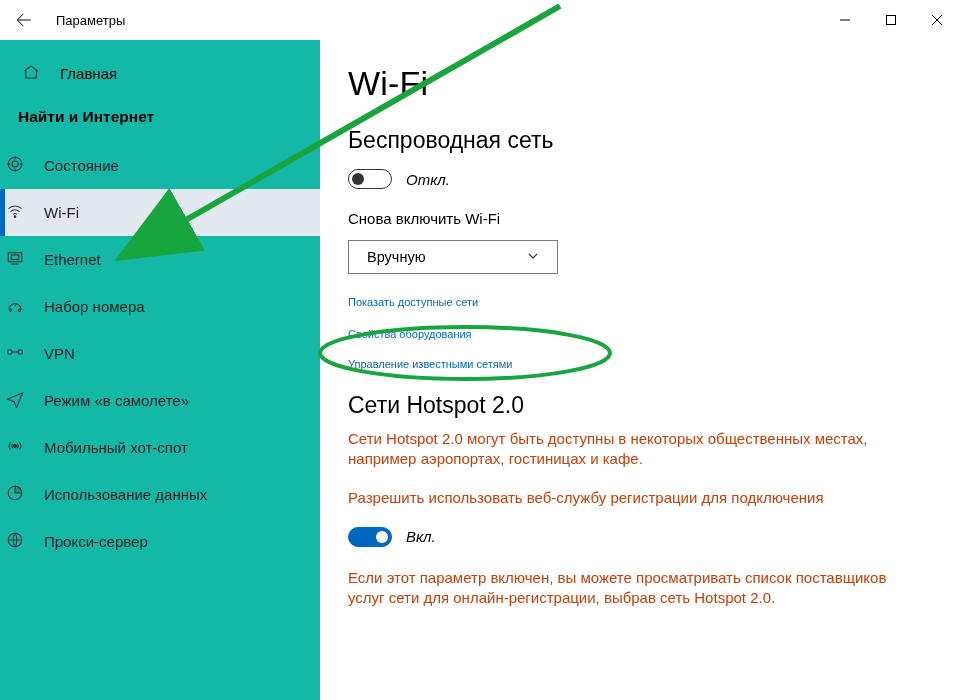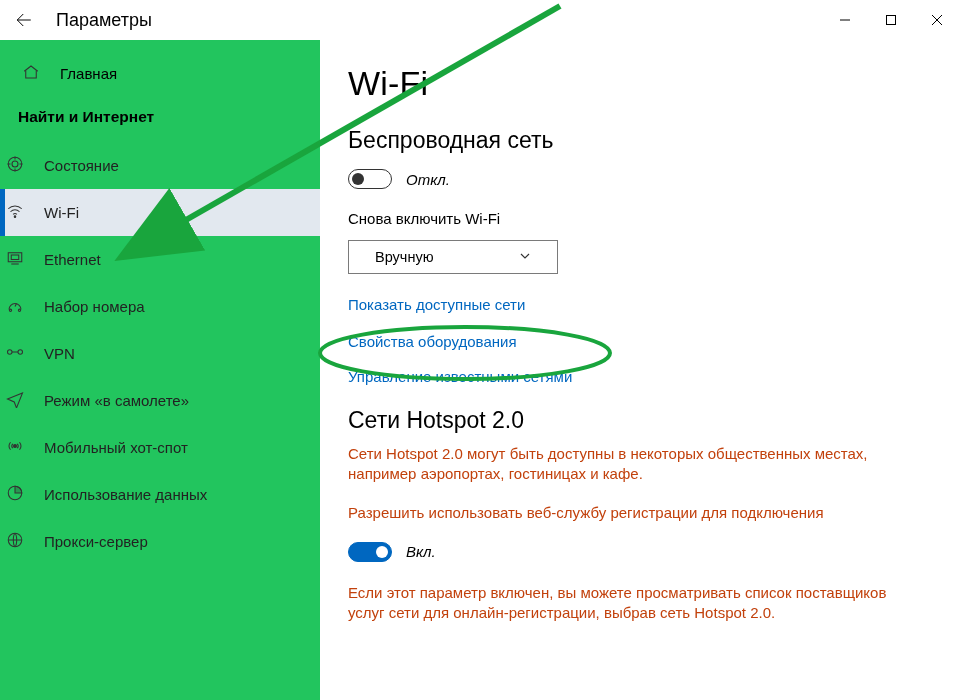--- a/index.html
+++ b/index.html
@@ -13,33 +13,33 @@
 
   
   .titlebar {
     position: absolute; left: 0; top: 0; width: 960px; height: 40px;
     display: flex; align-items: center;
   }
   .titlebar .back {
     width: 48px; height: 40px; display: flex; align-items: center; justify-content: center;
     color: #000; cursor: pointer;
   }
-  .titlebar .title { margin-left: 8px; font-size: 18px; }
+  .titlebar .title { margin-left: 8px; font-size: 13px; }
   .win-controls {
     position: absolute; right: 0; top: 0; display: flex; height: 40px;
   }
   .win-controls .btn {
     width: 46px; height: 40px; display: flex; align-items: center; justify-content: center;
     color: #000; cursor: pointer;
   }
 
   
   .sidebar {
     position: absolute; left: 0; top: 40px; width: 320px; height: 660px;
-    background: #22c55e; padding-top: 10px;
+    background: #14b8a6; padding-top: 10px;
   }
   .home-row {
     display: flex; align-items: center; height: 46px; padding-left: 20px;
     cursor: pointer;
   }
   .home-row .icon { width: 22px; text-align: center; margin-right: 18px; color: #333; }
   .home-row .label { font-size: 15px; }
 
   .search-wrap { padding: 8px 18px 14px 18px; }
   .search {
@@ -100,27 +100,27 @@
   .toggle.on .knob {
     position: absolute; right: 3px; top: 3px; width: 12px; height: 12px;
     border-radius: 50%; background: #fff;
   }
   .toggle-label { font-size: 15px; font-style: italic; }
 
   .field-label { font-size: 15px; margin-bottom: 13px; }
   .select-box {
     width: 210px; height: 34px; border: 1px solid #7a7a7a; background: #fff;
     display: flex; align-items: center; justify-content: space-between;
-    padding: 0 26px; cursor: pointer; margin-bottom: 22px;
+    padding: 0 18px; cursor: pointer; margin-bottom: 22px;
   }
   .select-box .val { font-size: 14.5px; }
   .select-box .chev { color: #333; }
 
   a.link {
-    display: block; color: #0067c0; text-decoration: none; font-size: 15px;
+    display: block; color: #0067c0; text-decoration: none; font-size: 11px;
     margin: 0 0 20px 0; cursor: pointer; width: max-content;
   }
   a.link.tight-bottom { margin-bottom: 18px; }
 
   .para { font-size: 15px; color: #c2410c; line-height: 1.35; max-width: 550px; }
   .para.gap { margin-top: 18px; margin-bottom: 14px; }
 
   
   .anno {
     position: absolute; left: 0; top: 0; width: 960px; height: 700px;

